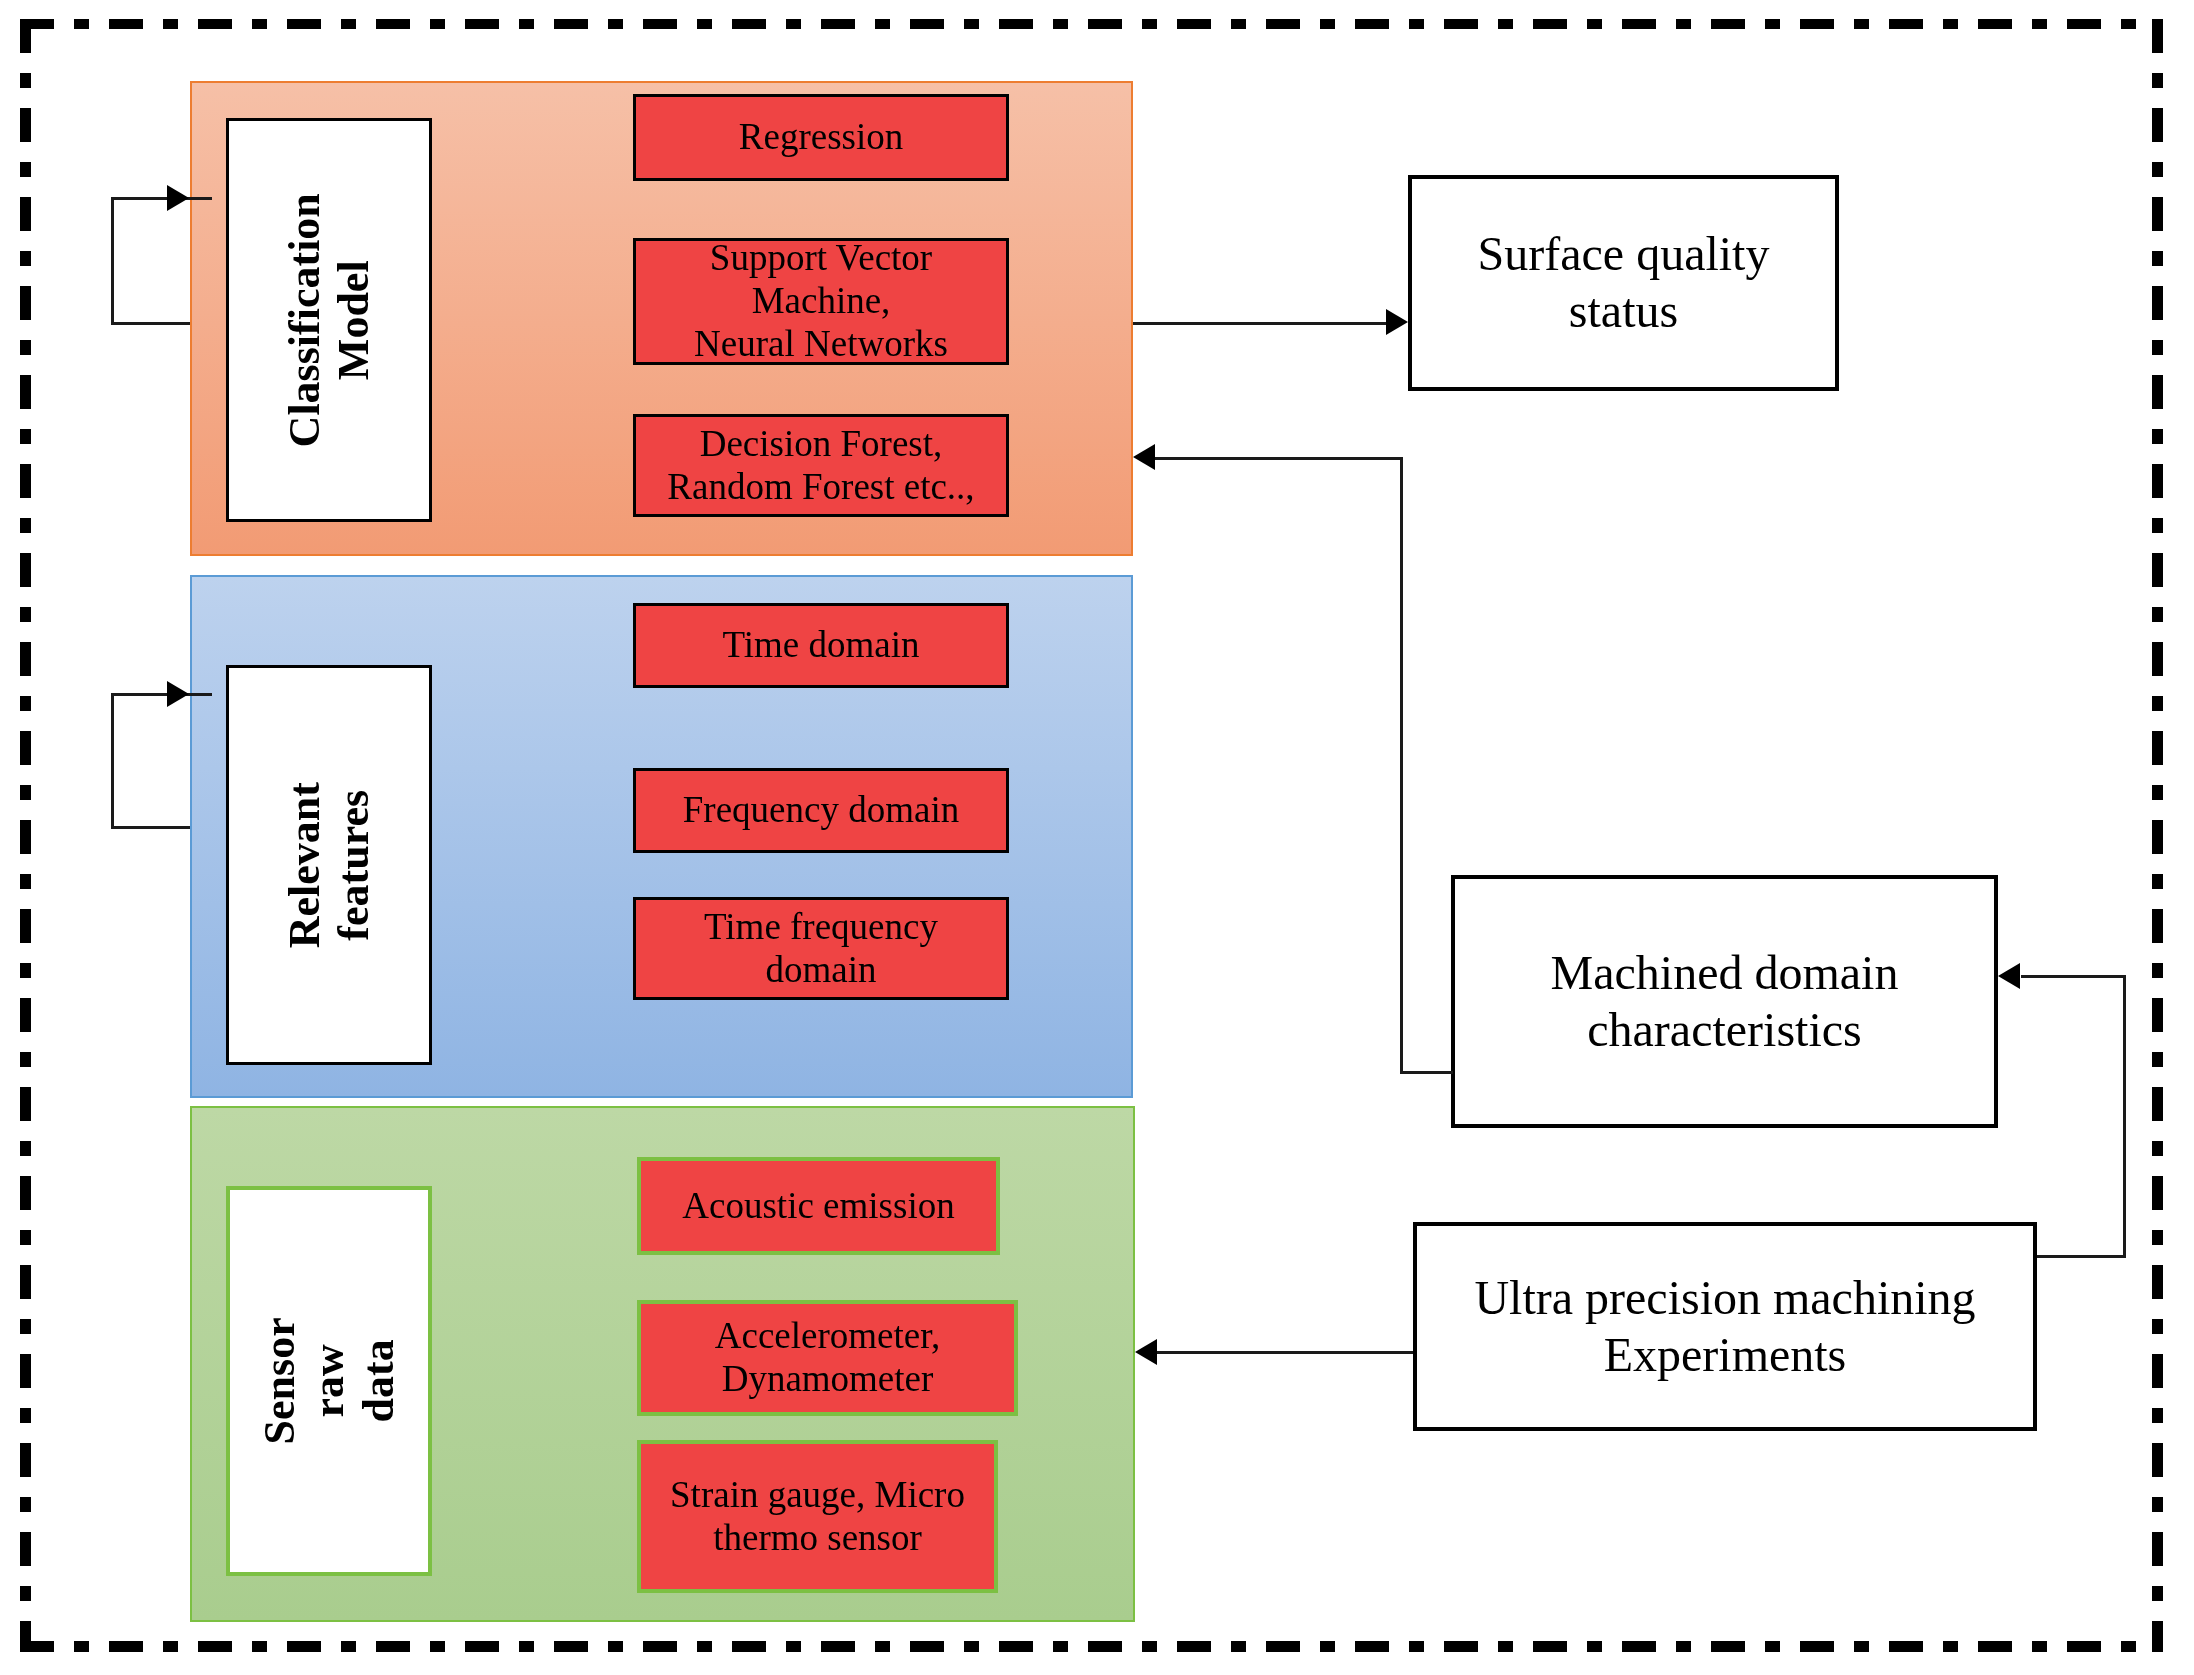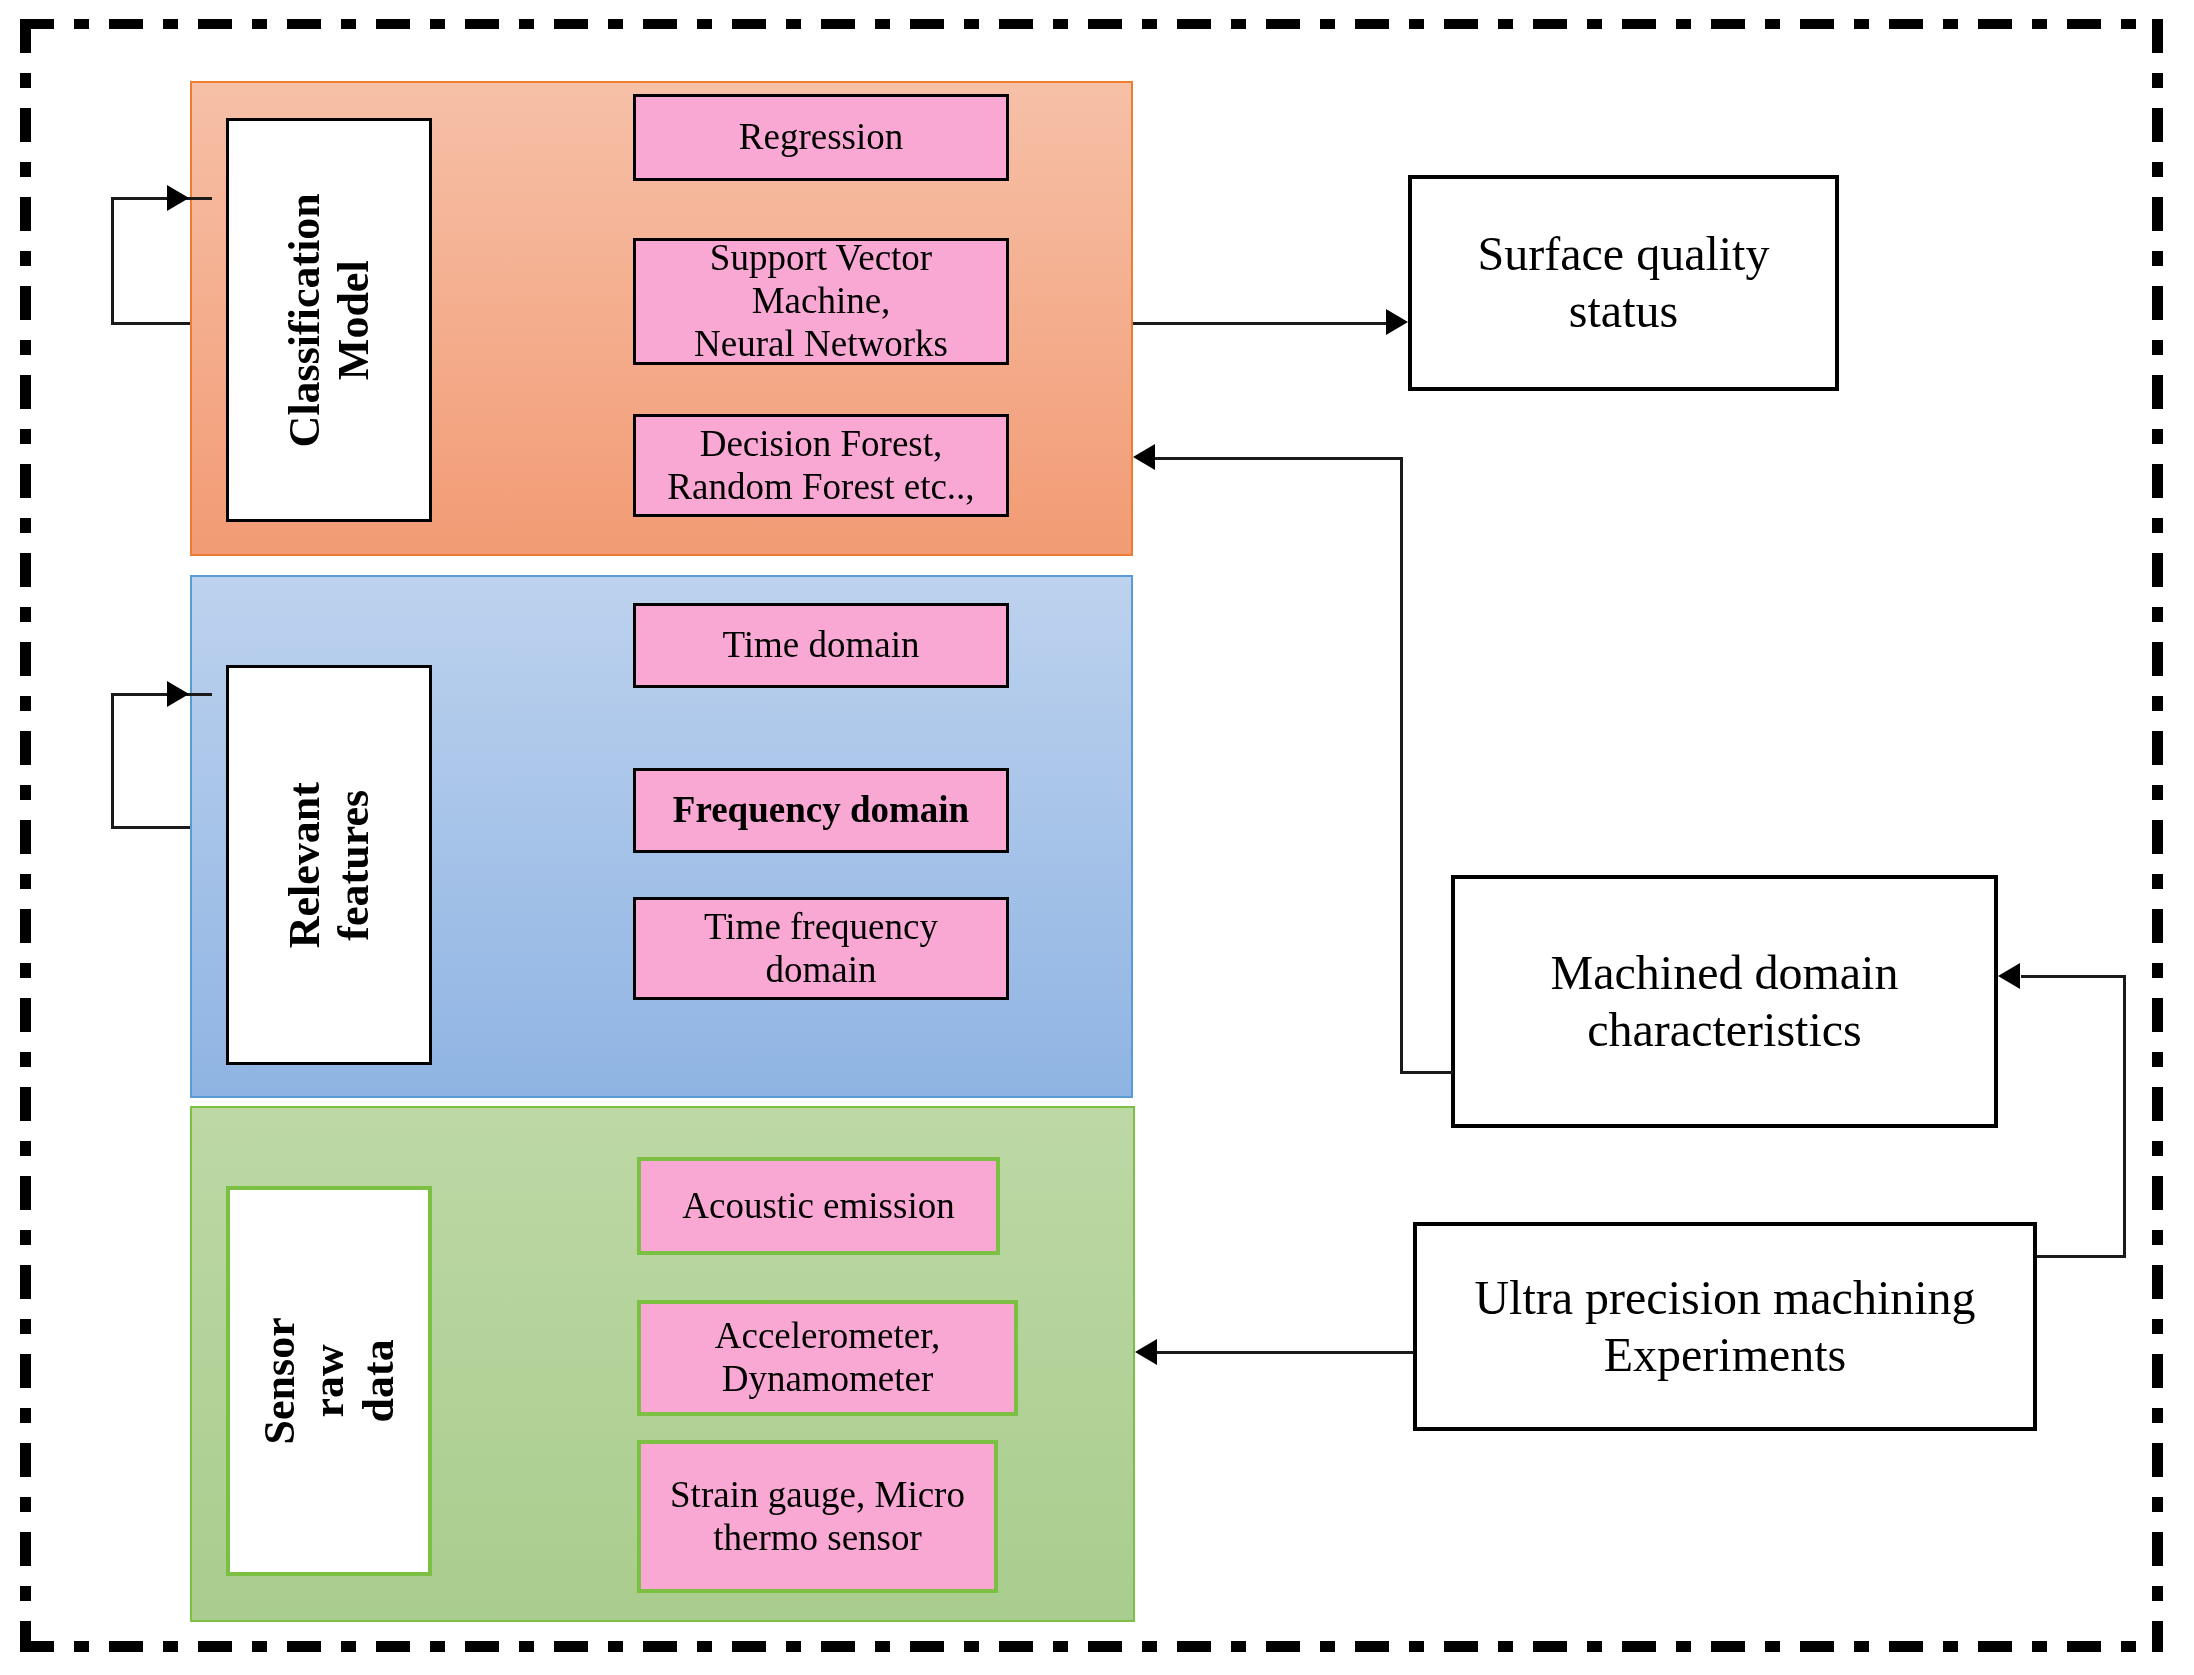--- a/index.html
+++ b/index.html
@@ -89,21 +89,21 @@
     text-align: center;
     font-weight: bold;
     font-size: 44px;
     line-height: 1.12;
     color: #000;
   }
 
   
   .subbox {
     position: absolute;
-    background: #f9a8d4;
+    background: #ef4444;
     box-sizing: border-box;
     display: flex;
     align-items: center;
     justify-content: center;
     text-align: center;
     font-size: 37px;
     line-height: 1.16;
     color: #000;
     white-space: pre-line;
   }
@@ -170,21 +170,21 @@
 
   <div class="band blue" style="left:190px; top:575px; width:943px; height:523px;"></div>
 
   <div class="vlabel dark" style="left:226px; top:665px; width:206px; height:400px;">
     <div class="txt">Relevant
 features</div>
   </div>
 
   <div class="subbox dark" style="left:633px; top:603px; width:376px; height:85px;">Time domain</div>
 
-  <div class="subbox dark" style="left:633px; top:768px; width:376px; height:85px;font-weight:bold;">Frequency domain</div>
+  <div class="subbox dark" style="left:633px; top:768px; width:376px; height:85px;">Frequency domain</div>
 
   <div class="subbox dark" style="left:633px; top:897px; width:376px; height:103px;">Time frequency
 domain</div>
 
   <div class="band green" style="left:190px; top:1106px; width:945px; height:516px;"></div>
 
   <div class="vlabel greenb" style="left:226px; top:1186px; width:206px; height:390px;">
     <div class="txt">Sensor raw
 data</div>
   </div>

